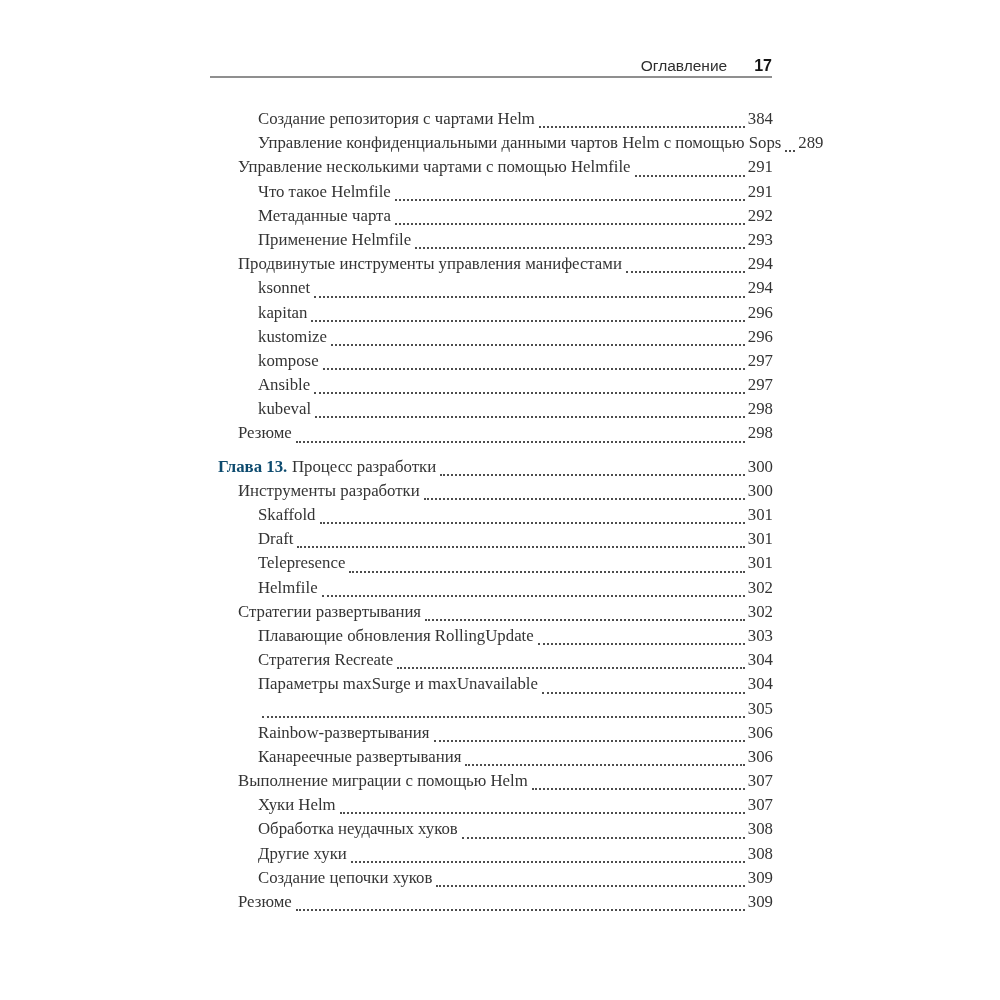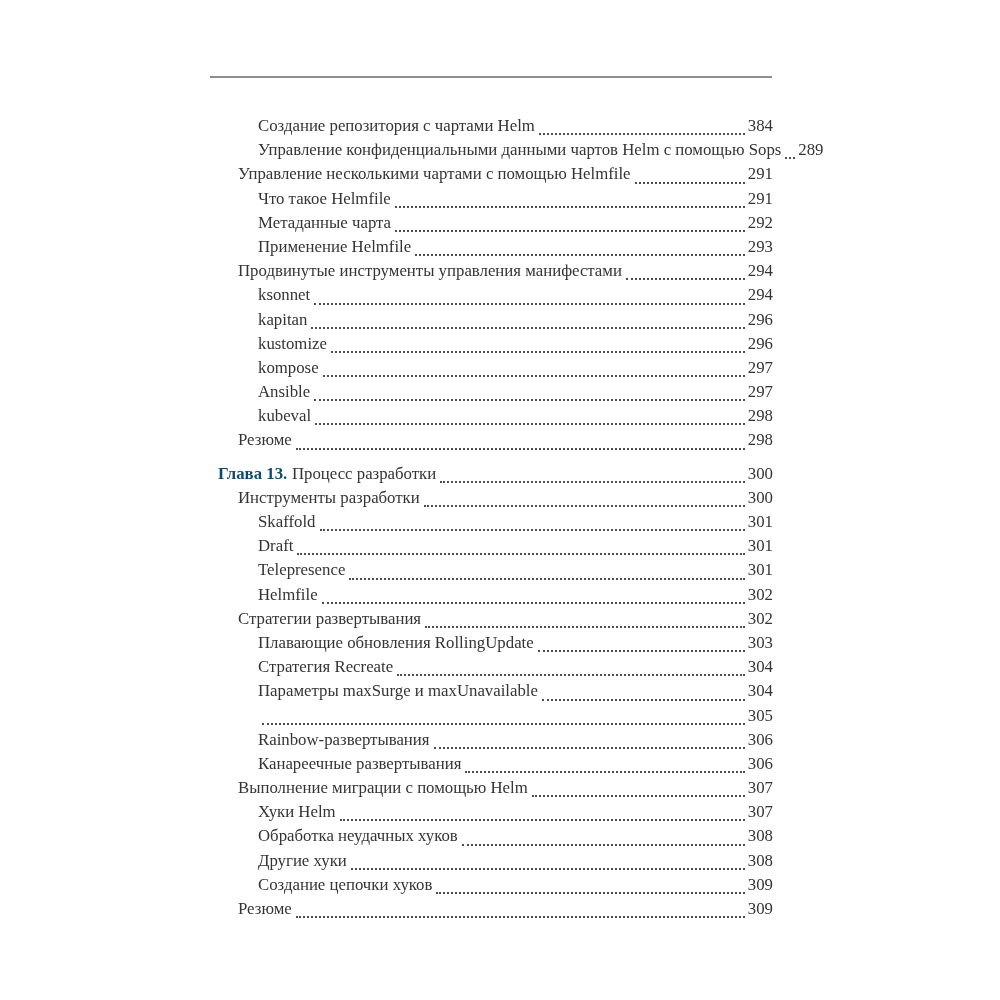--- a/index.html
+++ b/index.html
@@ -33,21 +33,21 @@
     color: #151515;
   }
   .rule {
     position: absolute;
     top: 76px; left: 210px; width: 562px;
     height: 2px;
     background: #8f8f8f;
   }
   .toc {
     position: absolute;
-    top: 116px; left: 210px; width: 563px;
+    top: 109px; left: 210px; width: 563px;
   }
   .row {
     display: flex;
     align-items: baseline;
     height: 24.2px;
     font-size: 16.8px;
     color: #343434;
     white-space: nowrap;
   }
   .row.lvl0 { padding-left: 8px; }
@@ -70,20 +70,24 @@
   }
   .page-num {
     flex: 0 0 auto;
     color: #343434;
   }
 </style>
 </head>
 <body>
 
 <div class="page">
+  <div class="header">
+    <span class="htitle">Оглавление</span>
+    <span class="hpage">17</span>
+  </div>
   <div class="rule"></div>
   <div class="toc" id="toc">
       <div class="row lvl2">
 
     <span class="label">Создание репозитория с чартами Helm</span>
     <span class="leader"></span>
     <span class="page-num">384</span>
   </div>
       <div class="row lvl2">
 

